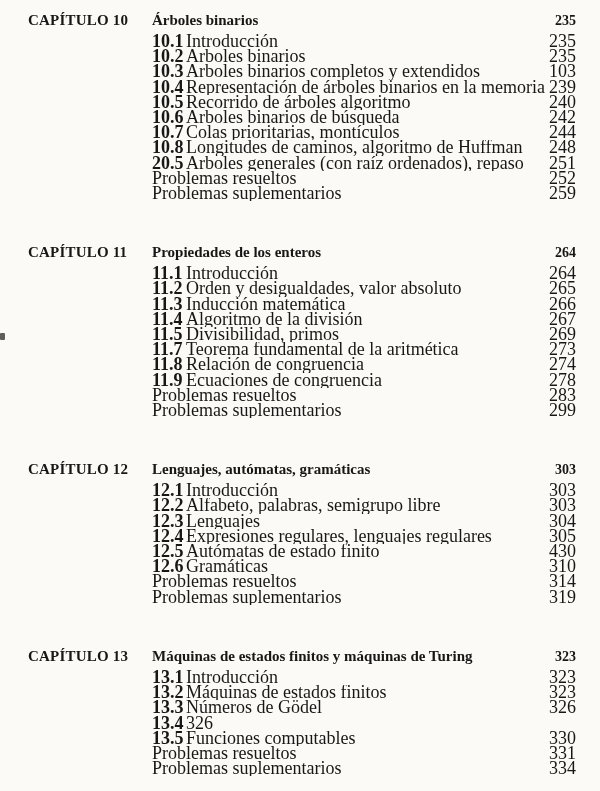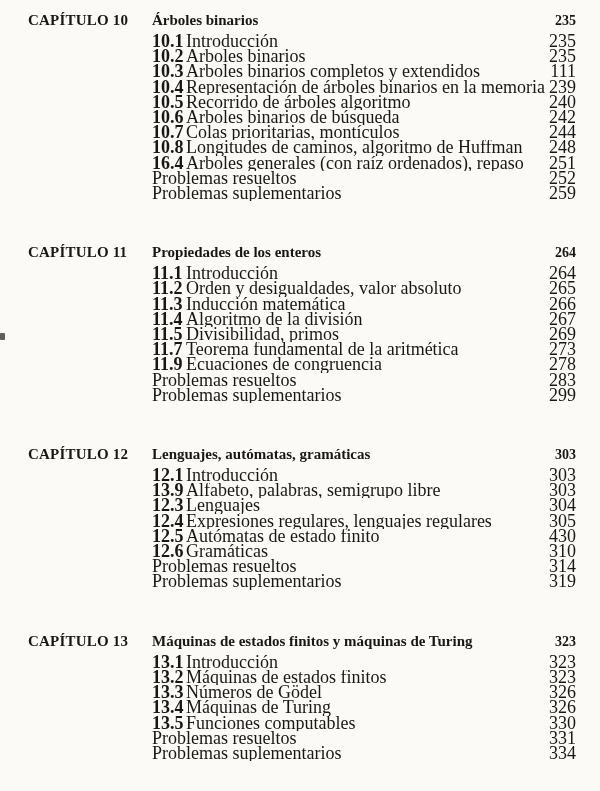--- a/index.html
+++ b/index.html
@@ -95,21 +95,21 @@
 
   <div class="entry">
     <span class="e-num">10.2</span>
     <span class="e-title">Árboles binarios</span>
     <span class="e-page">235</span>
   </div>
 
   <div class="entry">
     <span class="e-num">10.3</span>
     <span class="e-title">Árboles binarios completos y extendidos</span>
-    <span class="e-page">111</span>
+    <span class="e-page">103</span>
   </div>
 
   <div class="entry">
     <span class="e-num">10.4</span>
     <span class="e-title">Representación de árboles binarios en la memoria</span>
     <span class="e-page">239</span>
   </div>
 
   <div class="entry">
     <span class="e-num">10.5</span>
@@ -129,21 +129,21 @@
     <span class="e-page">244</span>
   </div>
 
   <div class="entry">
     <span class="e-num">10.8</span>
     <span class="e-title">Longitudes de caminos, algoritmo de Huffman</span>
     <span class="e-page">248</span>
   </div>
 
   <div class="entry">
-    <span class="e-num">16.4</span>
+    <span class="e-num">20.5</span>
     <span class="e-title">Árboles generales (con raíz ordenados), repaso</span>
     <span class="e-page">251</span>
   </div>
 
   <div class="entry no-num">
 
     <span class="e-title">Problemas resueltos</span>
     <span class="e-page">252</span>
   </div>
 
@@ -192,20 +192,25 @@
     <span class="e-page">269</span>
   </div>
 
 
   <div class="entry">
     <span class="e-num">11.7</span>
     <span class="e-title">Teorema fundamental de la aritmética</span>
     <span class="e-page">273</span>
   </div>
 
+  <div class="entry">
+    <span class="e-num">11.8</span>
+    <span class="e-title">Relación de congruencia</span>
+    <span class="e-page">274</span>
+  </div>
 
   <div class="entry">
     <span class="e-num">11.9</span>
     <span class="e-title">Ecuaciones de congruencia</span>
     <span class="e-page">278</span>
   </div>
 
   <div class="entry no-num">
 
     <span class="e-title">Problemas resueltos</span>
@@ -227,21 +232,21 @@
       <span class="ch-page">303</span>
     </div>
     <div class="entries">
   <div class="entry">
     <span class="e-num">12.1</span>
     <span class="e-title">Introducción</span>
     <span class="e-page">303</span>
   </div>
 
   <div class="entry">
-    <span class="e-num">13.9</span>
+    <span class="e-num">12.2</span>
     <span class="e-title">Alfabeto, palabras, semigrupo libre</span>
     <span class="e-page">303</span>
   </div>
 
   <div class="entry">
     <span class="e-num">12.3</span>
     <span class="e-title">Lenguajes</span>
     <span class="e-page">304</span>
   </div>
 
@@ -297,21 +302,20 @@
   </div>
 
   <div class="entry">
     <span class="e-num">13.3</span>
     <span class="e-title">Números de Gödel</span>
     <span class="e-page">326</span>
   </div>
 
   <div class="entry">
     <span class="e-num">13.4</span>
-    <span class="e-title">Máquinas de Turing</span>
     <span class="e-page">326</span>
   </div>
 
   <div class="entry">
     <span class="e-num">13.5</span>
     <span class="e-title">Funciones computables</span>
     <span class="e-page">330</span>
   </div>
 
   <div class="entry no-num">

